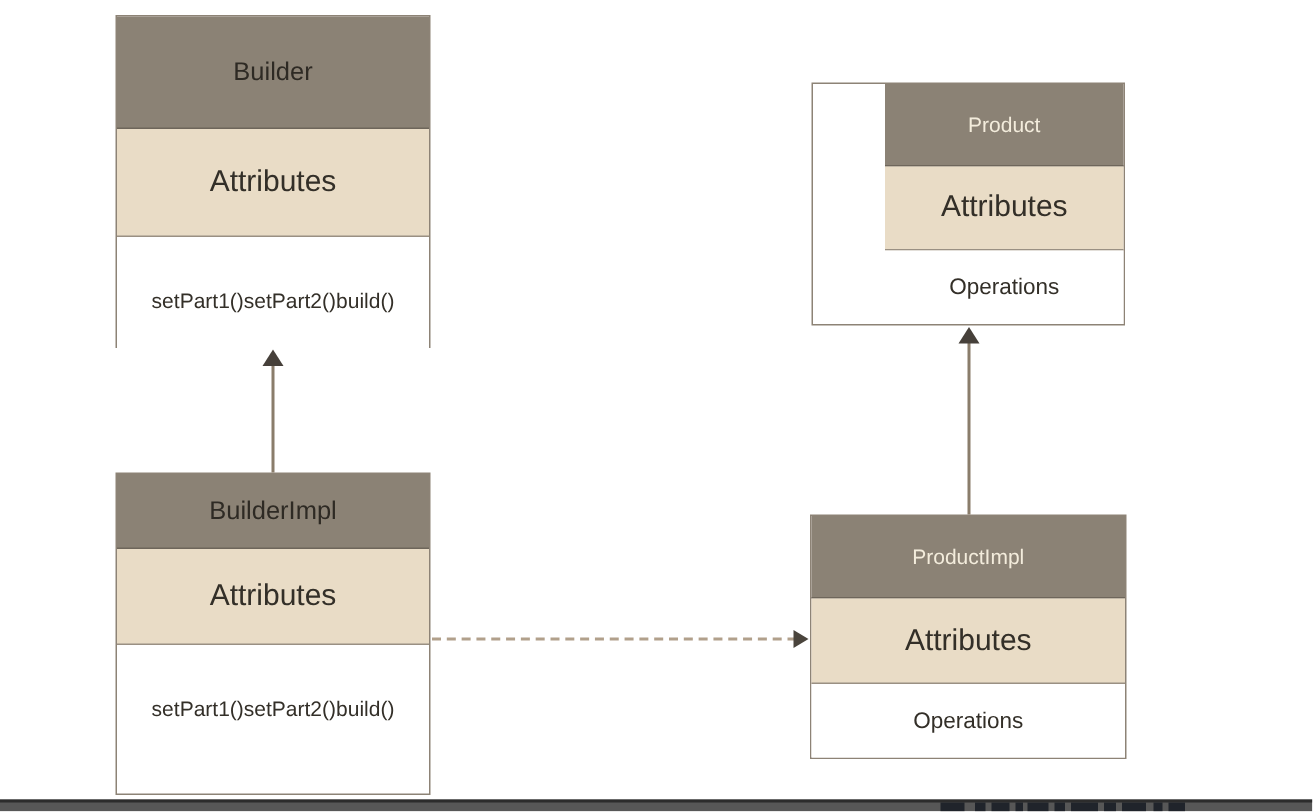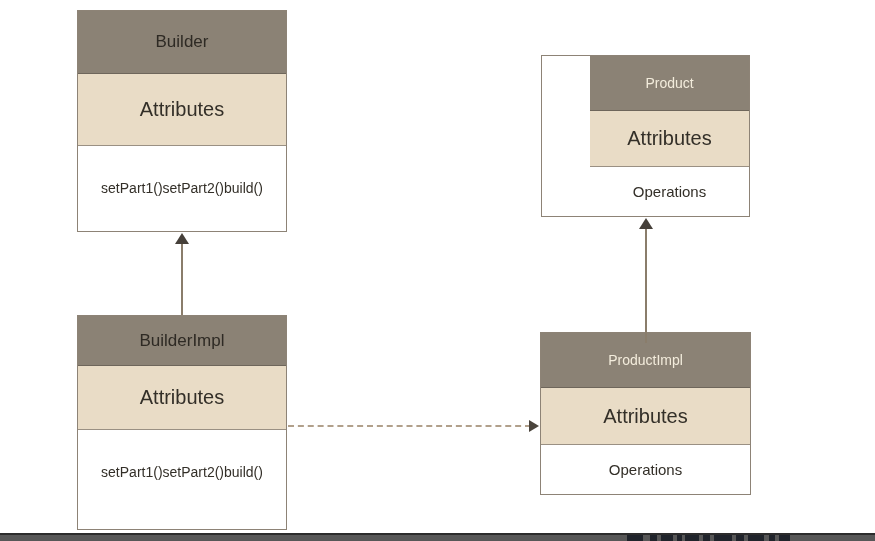--- a/index.html
+++ b/index.html
@@ -97,21 +97,21 @@
     top: 0; height: 6px;
     background: #20242b;
   }
 </style>
 </head>
 <body>
 
 <div class="canvas">
 
   <div class="uml-class" style="left:77px; top:10px; width:210px; height:222px;">
-    <div class="uml-header hdr-lg" style="height:63px;">Builder</div>
+    <div class="uml-header hdr-lg" style="height:75px;">Builder</div>
     <div class="uml-attrs" style="height:72px;">Attributes</div>
     <div class="uml-ops" style="height:85px;">
       <div class="method-line">setPart1()</div>
       <div class="method-line">setPart2()</div>
       <div class="method-line">build()</div>
     </div>
   </div>
 
   <div class="uml-class" style="left:541px; top:55px; width:209px; height:162px;padding-left:48px;">
     <div class="uml-header hdr-sm light-text" style="height:55px;">Product</div>
@@ -122,21 +122,21 @@
   <div class="uml-class" style="left:77px; top:315px; width:210px; height:215px;">
     <div class="uml-header hdr-lg" style="height:50px;">BuilderImpl</div>
     <div class="uml-attrs" style="height:64px;">Attributes</div>
     <div class="uml-ops" style="height:85px;">
       <div class="method-line">setPart1()</div>
       <div class="method-line">setPart2()</div>
       <div class="method-line">build()</div>
     </div>
   </div>
 
-  <div class="uml-class" style="left:540px; top:332px; width:211px; height:163px;">
+  <div class="uml-class" style="left:540px; top:343px; width:211px; height:163px;">
     <div class="uml-header hdr-sm light-text" style="height:55px;">ProductImpl</div>
     <div class="uml-attrs" style="height:57px;">Attributes</div>
     <div class="uml-ops" style="height:49px;">Operations</div>
   </div>
 
   <div class="arrow-line-v" style="left:181px; top:243px; height:72px;"></div>
   <div class="arrow-head-up" style="left:175px; top:233px;"></div>
 
   <div class="arrow-line-v" style="left:645px; top:228px; height:115px;"></div>
   <div class="arrow-head-up" style="left:639px; top:218px;"></div>

